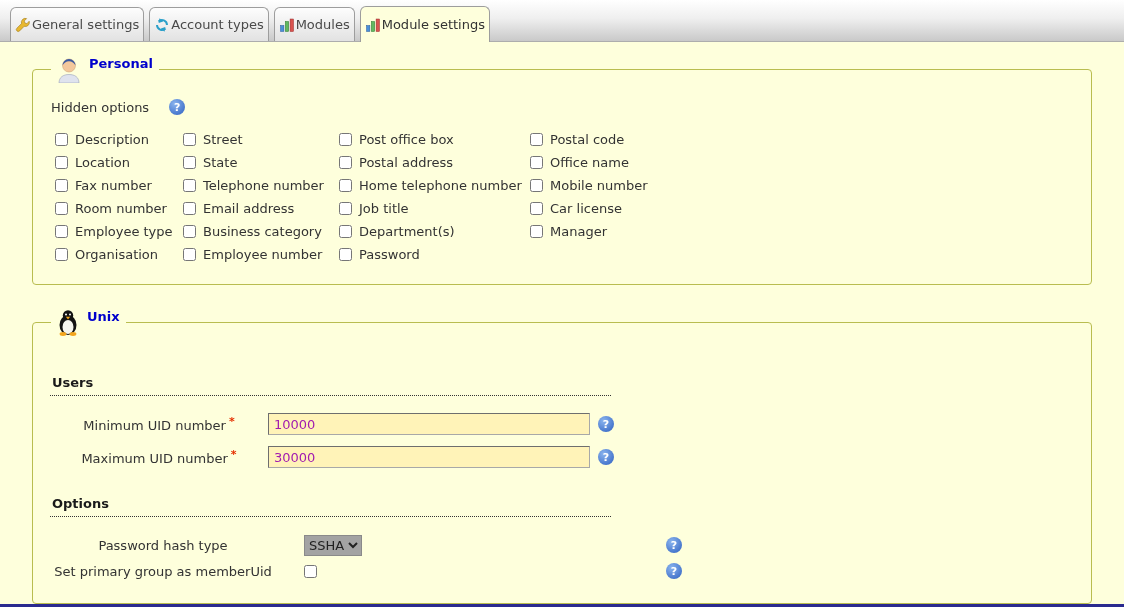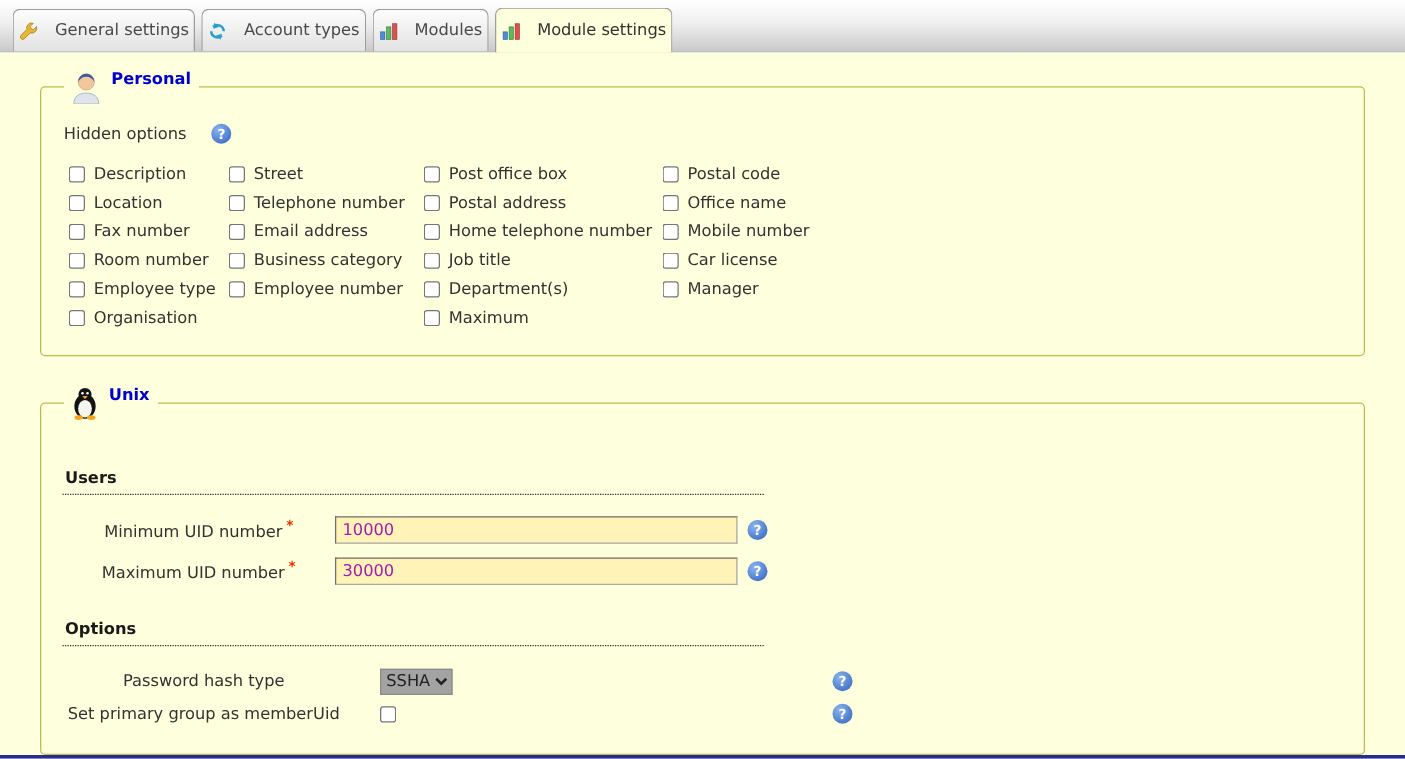--- a/index.html
+++ b/index.html
@@ -10,21 +10,21 @@
     font-size: 13px; color: #333; background: #fff;
   }
   
   .tab-bar {
     display: flex; align-items: flex-end; gap: 5px;
     height: 42px; padding: 0 0 0 10px;
     background: linear-gradient(to bottom, #ffffff 0%, #efefef 45%, #c9c9c9 100%);
     border-bottom: 1px solid #adadad;
   }
   .tab {
-    display: flex; align-items: center; gap: 13px;
+    display: flex; align-items: center; gap: 1px;
     height: 34px; padding: 0 4px;
     background: linear-gradient(to bottom, #fdfdfd, #e2e2e2);
     border: 1px solid #9d9d9d; border-bottom: none;
     border-radius: 6px 6px 0 0;
     color: #4a4a4a; cursor: pointer; white-space: nowrap;
     position: relative;
   }
   .tab.active {
     background: #feffdc; height: 36px; margin-bottom: -1px; z-index: 2; color: #333;
   }
@@ -177,20 +177,24 @@
         </label>
       </div>
 
       <div class="cb-col cb-col-1">
         <label class="cb">
           <input type="checkbox" style="">
           <span>Street</span>
         </label>
         <label class="cb">
           <input type="checkbox" style="">
+          <span>State</span>
+        </label>
+        <label class="cb">
+          <input type="checkbox" style="">
           <span>Telephone number</span>
         </label>
         <label class="cb">
           <input type="checkbox" style="">
           <span>Email address</span>
         </label>
         <label class="cb">
           <input type="checkbox" style="">
           <span>Business category</span>
         </label>
@@ -216,21 +220,21 @@
         <label class="cb">
           <input type="checkbox" style="">
           <span>Job title</span>
         </label>
         <label class="cb">
           <input type="checkbox" style="">
           <span>Department(s)</span>
         </label>
         <label class="cb">
           <input type="checkbox" style="">
-          <span>Maximum</span>
+          <span>Password</span>
         </label>
       </div>
 
       <div class="cb-col cb-col-3">
         <label class="cb">
           <input type="checkbox" style="">
           <span>Postal code</span>
         </label>
         <label class="cb">
           <input type="checkbox" style="">

